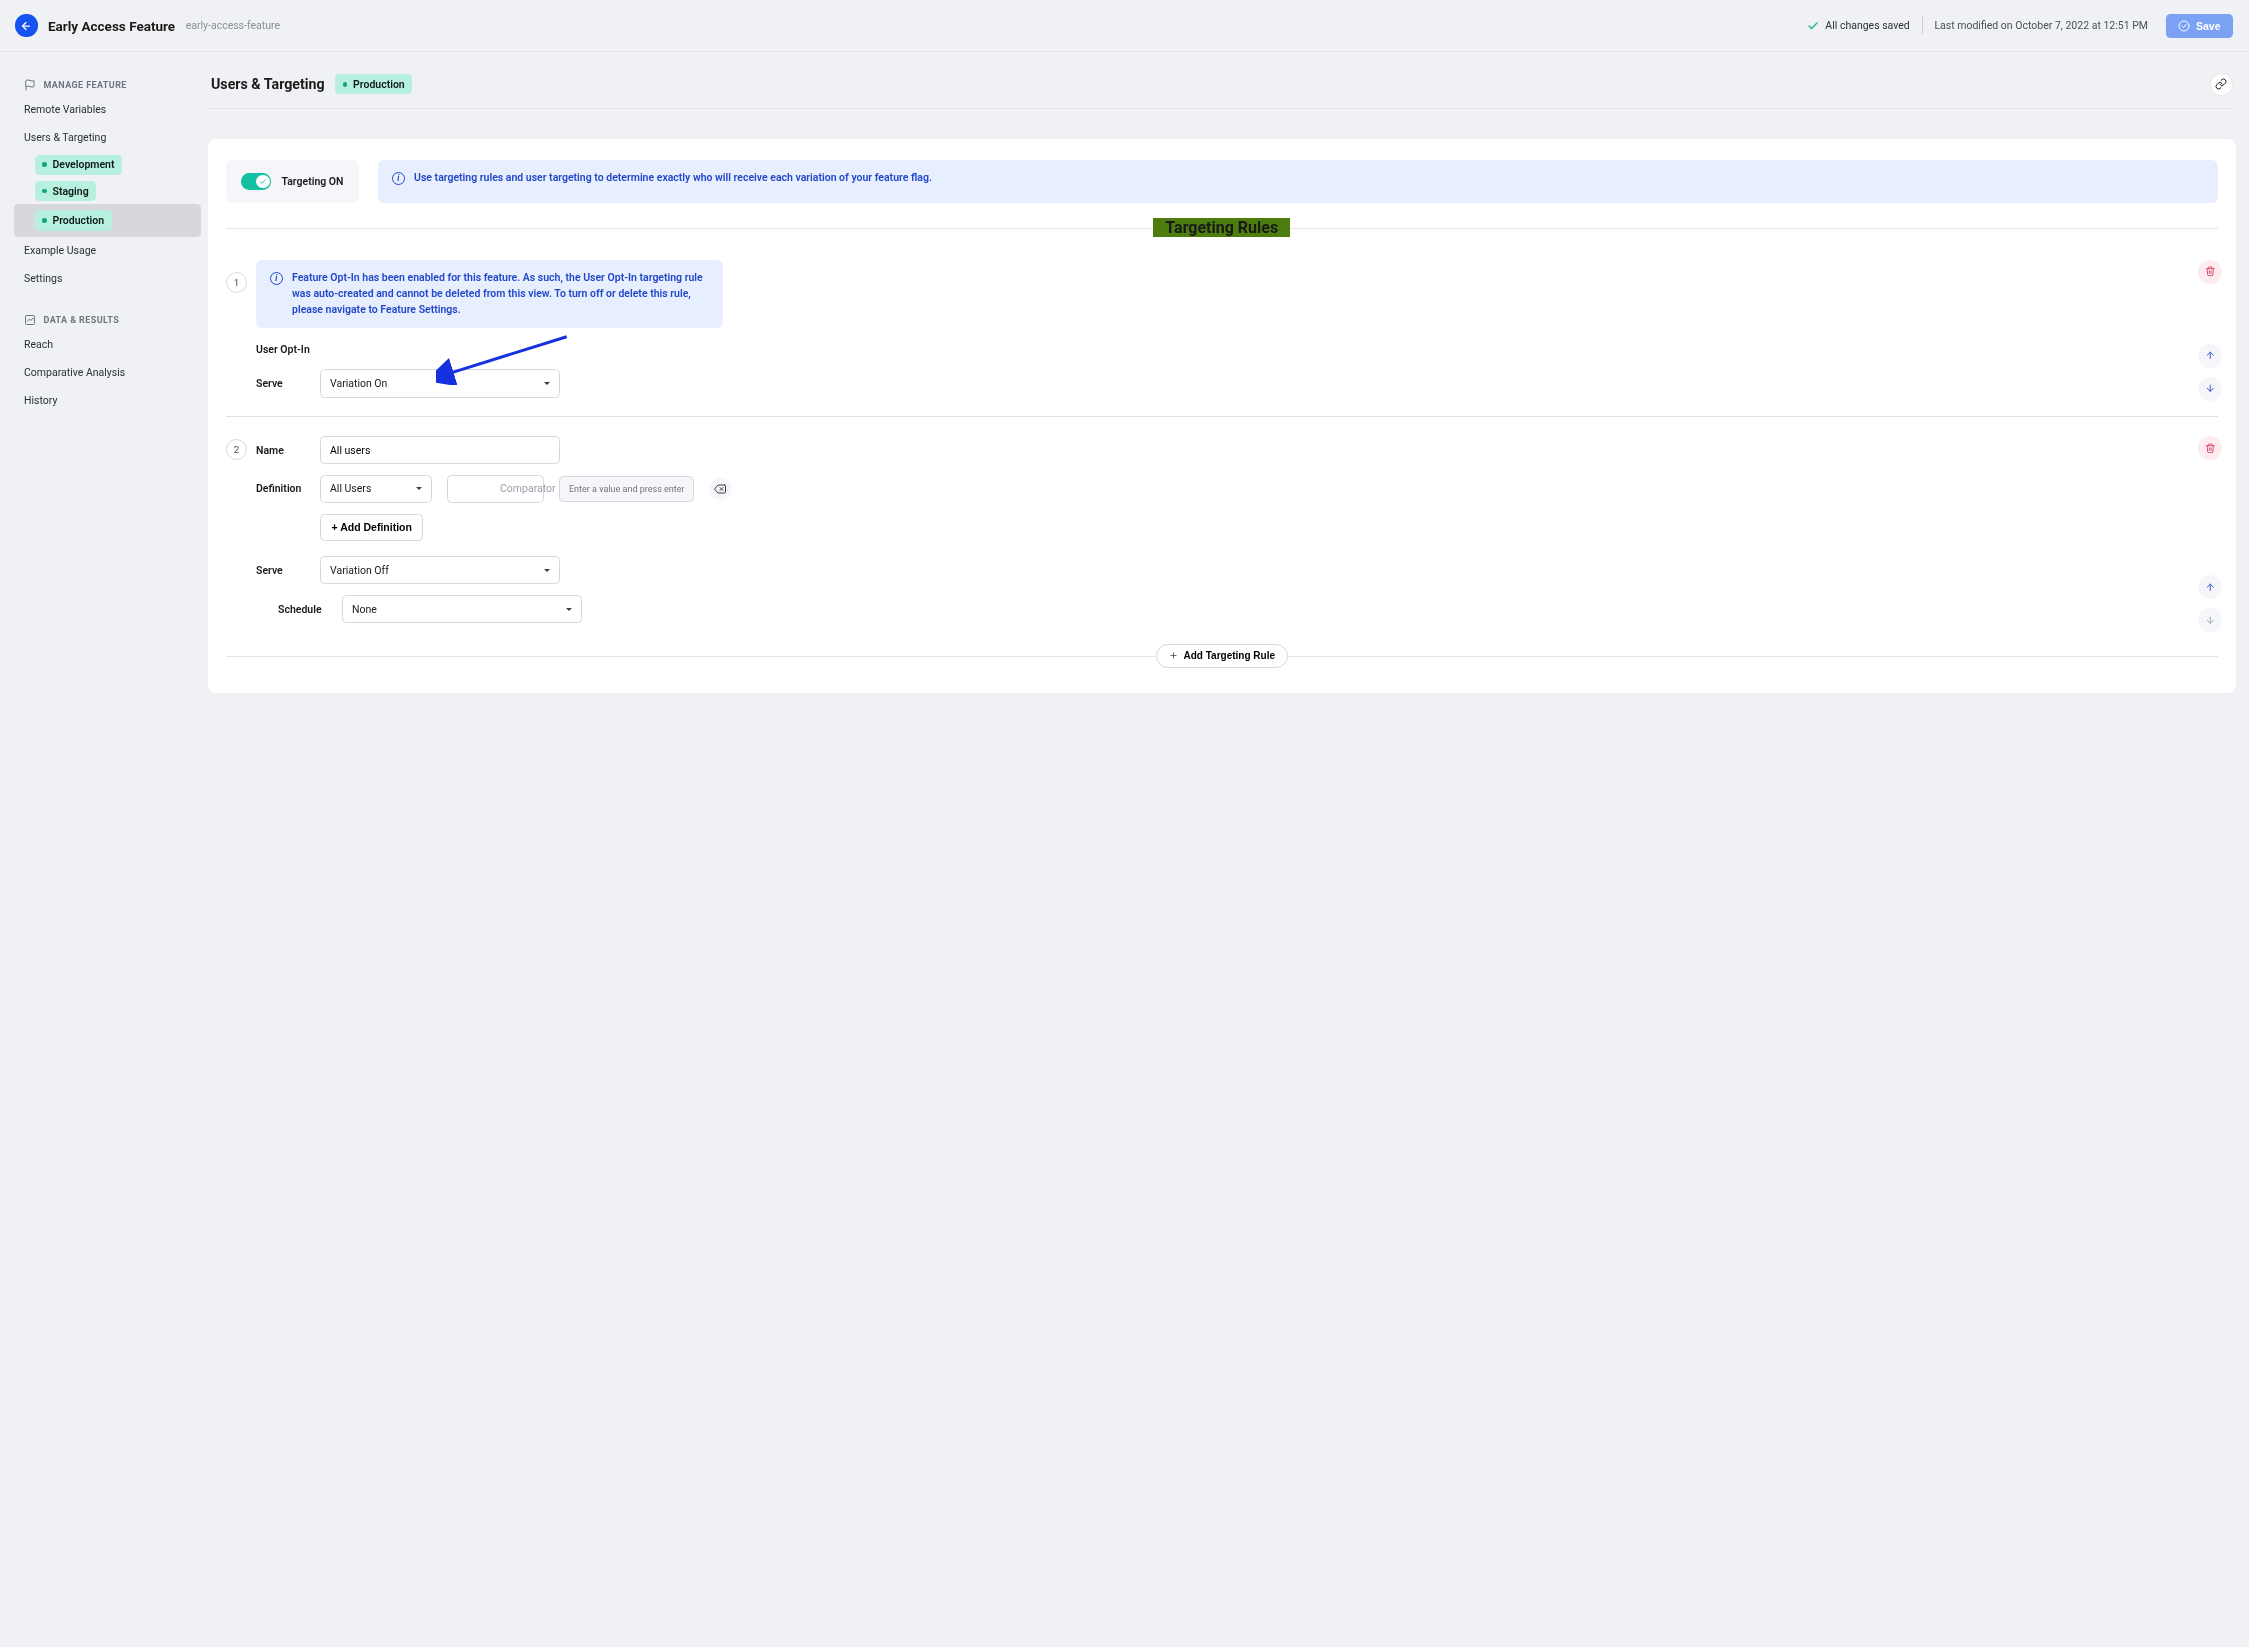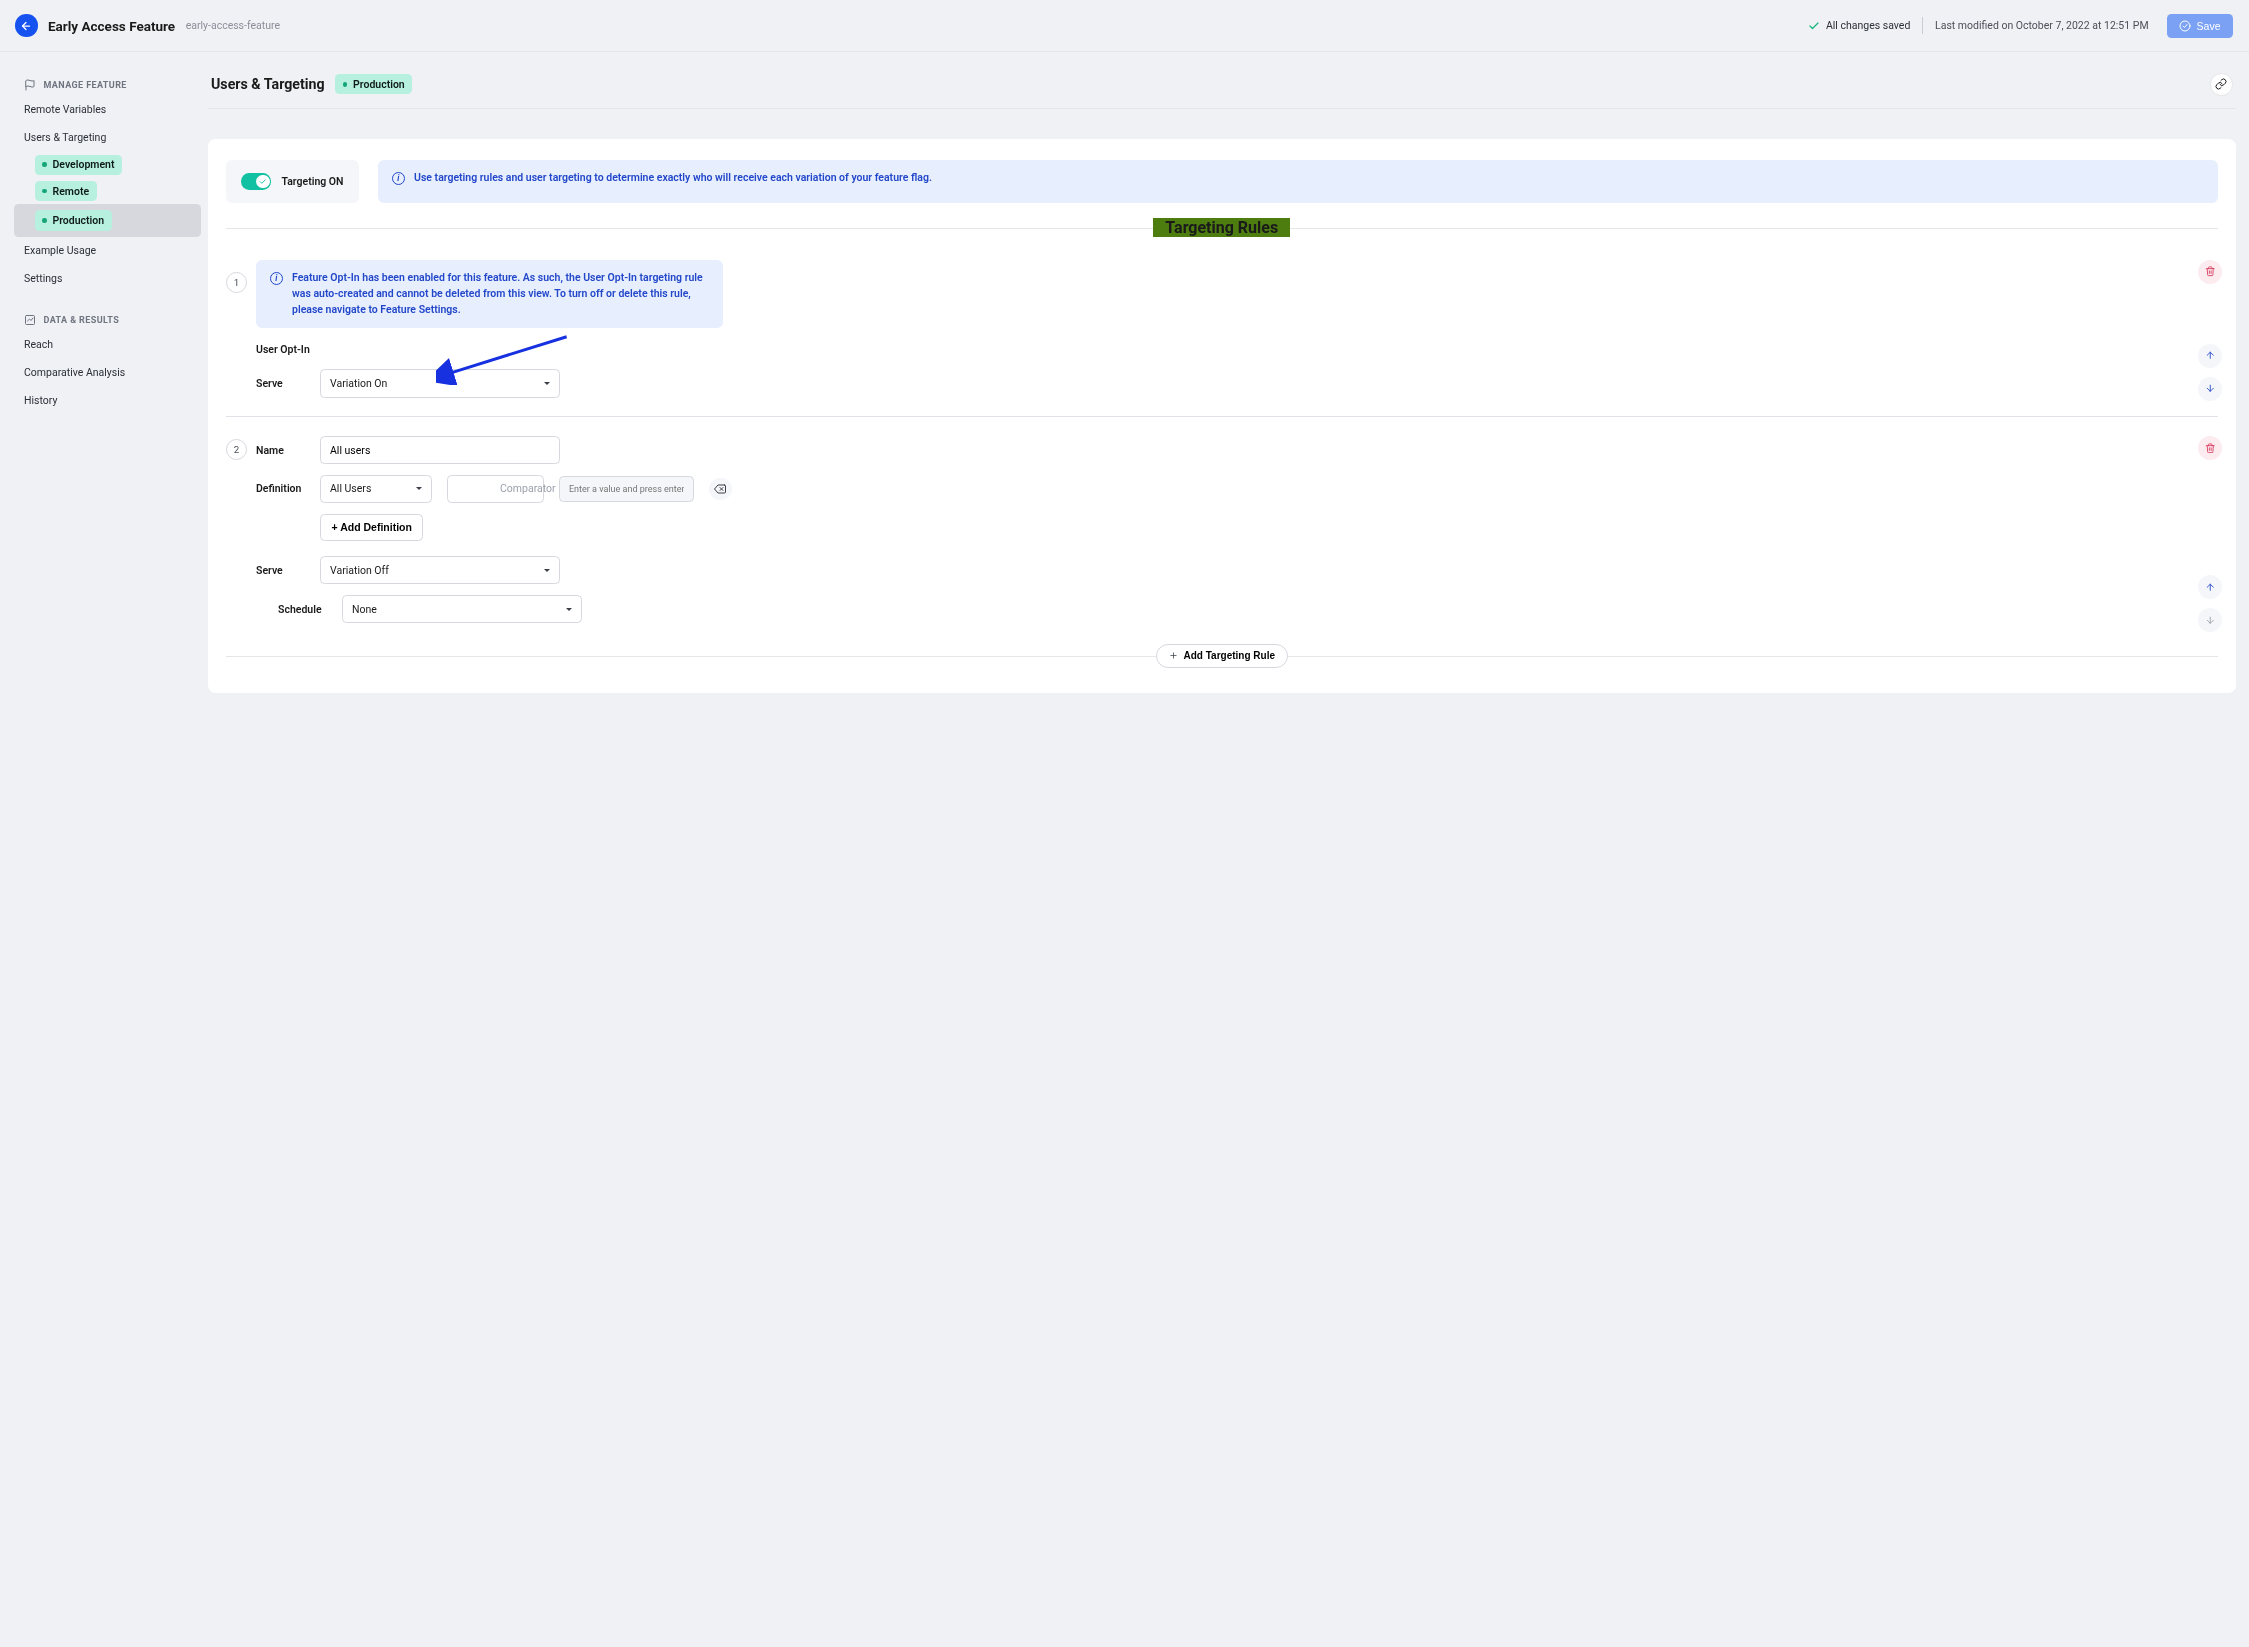--- a/index.html
+++ b/index.html
@@ -22,21 +22,21 @@
   margin-right: 10.5px; cursor: pointer;
 }
 .feature-title { font-size: 13.5px; font-weight: 700; margin-right: 10.5px; }
 .feature-slug { font-size: 10.5px; color: #8a8f99; }
 .topbar-spacer { flex: 1; }
 .saved-indicator { display: flex; align-items: center; gap: 6px; margin-right: 12px; color: #2a2f38; font-size: 10.5px; }
 .divider-v { width: 0.7px; height: 16.5px; background: #c9ccd3; margin-right: 12px; }
 .last-modified { color: #4a4f58; font-size: 10.5px; margin-right: 18px; }
 .save-btn {
   background: #7ba1f5; color: #fff; border: none; border-radius: 4.5px;
-  padding: 6px 12px; font-size: 10.5px; font-weight: 400; display: flex; align-items: center; gap: 6px;
+  padding: 6px 12px; font-size: 10.5px; font-weight: 700; display: flex; align-items: center; gap: 6px;
   cursor: pointer;
 }
 .layout { display: flex; padding: 21px 13.5px 30px 13.5px; gap: 7.5px; align-items: flex-start; }
 .sidebar { width: 187px; flex-shrink: 0; padding-top: 1.5px; }
 .side-section-header { display: flex; align-items: center; gap: 7.5px; color: #6e7480; font-size: 9px; font-weight: 700; letter-spacing: 0.4px; text-transform: uppercase; padding: 4.5px 10.5px; }
 .side-item {
   padding: 7.5px 10.5px; font-size: 10.5px; color: #2a2f38; cursor: pointer; border-radius: 4.5px;
 }
 .side-sub {
   padding: 3px 10.5px 3px 21px;
@@ -207,21 +207,21 @@
       <div class="side-item">Users &amp; Targeting</div>
       <div class="side-sub">
         <span class="env-pill">
             <span class="env-dot"></span>
             <span>Development</span>
           </span>
       </div>
       <div class="side-sub">
         <span class="env-pill">
             <span class="env-dot"></span>
-            <span>Remote</span>
+            <span>Staging</span>
           </span>
       </div>
       <div class="side-sub active">
         <span class="env-pill">
             <span class="env-dot"></span>
             <span>Production</span>
           </span>
       </div>
       <div class="side-item">Example Usage</div>
       <div class="side-item">Settings</div>

